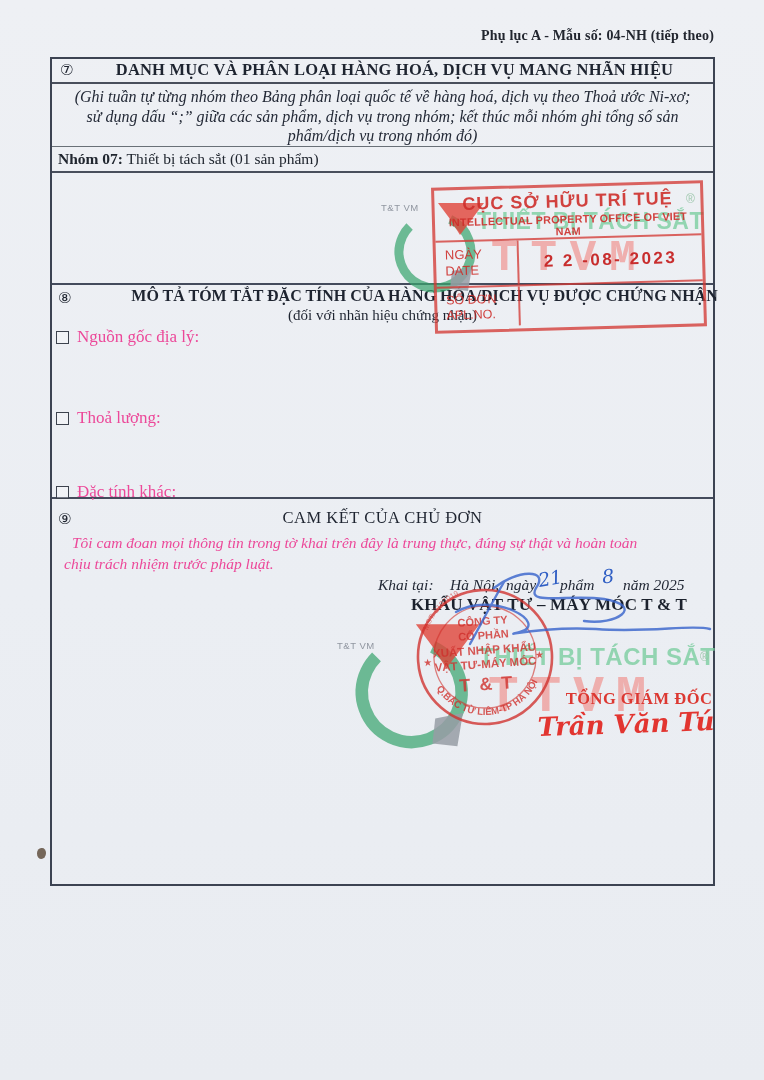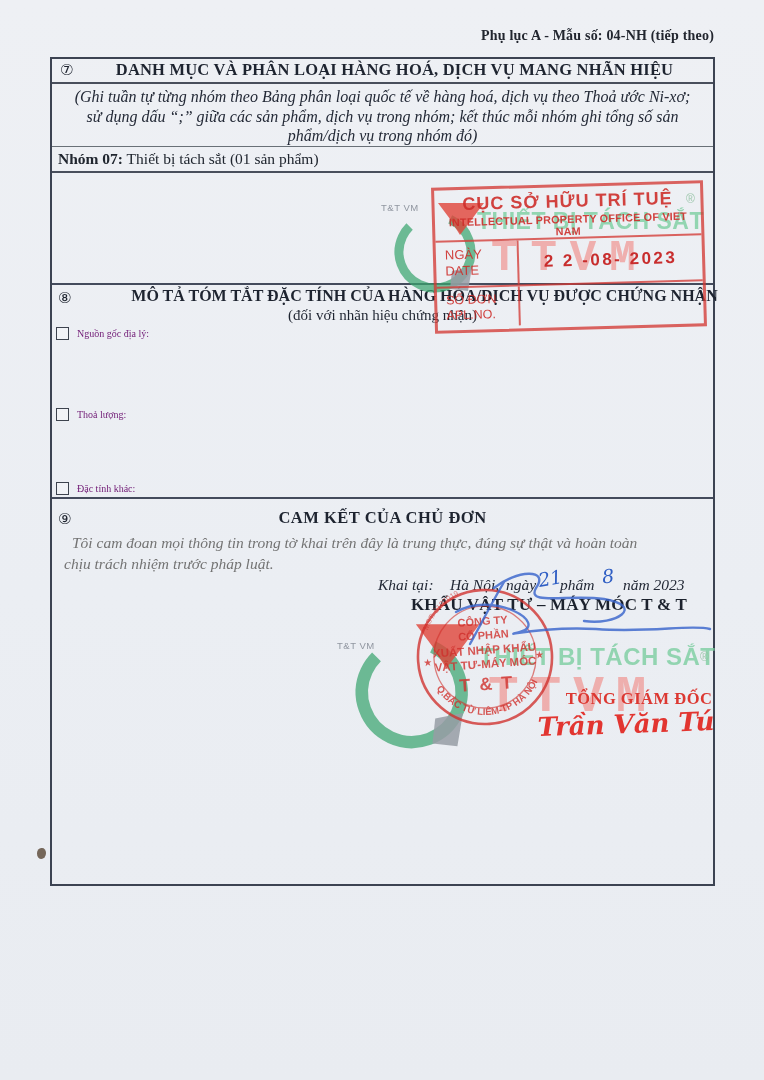--- a/index.html
+++ b/index.html
@@ -21,23 +21,23 @@
   .hl4{top:283px;height:2px;background:#444b5c;}
   .hl5{top:497px;height:2px;background:#444b5c;}
 
   .circnum{font-family:"DejaVu Sans",sans-serif;font-size:15px;color:#1f2530;}
   .sec-title{left:52px;width:661px;font-weight:bold;font-size:16.5px;letter-spacing:.2px;padding-left:12px;}
   .instr{left:52px;width:661px;font-style:italic;font-size:16px;color:#232936;}
   .bodytext{font-size:15.5px;color:#20262f;}
 
   .cbrow{left:56px;display:flex;align-items:center;}
   .cbbox{width:11px;height:11px;border:1.3px solid #3d434e;display:inline-block;margin-right:8px;background:rgba(255,255,255,.25);}
-  .cblabel{font-size:10px;color:#701a75;}
+  .cblabel{font-size:17px;color:#ec4899;}
 
-  .commit{font-style:italic;font-size:15.5px;color:#737373;line-height:21px;}
+  .commit{font-style:italic;font-size:15.5px;color:#ec4899;line-height:21px;}
 
   .khai{font-style:italic;font-size:15.5px;color:#232936;white-space:nowrap;}
   .hand{font-family:"DejaVu Serif",serif;font-style:italic;color:#2f5ec4;font-size:19px;}
 
   .company{left:392px;top:594px;width:314px;text-align:center;font-weight:bold;font-size:17px;line-height:22px;letter-spacing:.2px;color:#1c222d;}
 
   
   .wm-small{font-family:"Liberation Sans",sans-serif;font-size:9.5px;color:#9096a0;letter-spacing:.5px;}
   .wm-green{font-family:"Liberation Sans",sans-serif;font-weight:bold;color:rgba(121,205,157,.78);letter-spacing:.5px;}
   .wm-red{font-family:Liberation Mono, monospace;font-weight:bold;color:rgba(240,136,130,.62);}
@@ -92,29 +92,29 @@
 <div class="abs cbrow" style="top:408px;">
   <span class="cbbox"></span>
   <span class="cblabel">Thoả lượng:</span>
 </div>
 <div class="abs cbrow" style="top:482px;">
   <span class="cbbox"></span>
   <span class="cblabel">Đặc tính khác:</span>
 </div>
 
 <div class="abs circnum" style="left:58px;top:510px;">⑨</div>
-<div class="abs ctr" style="left:52px;top:508px;width:661px;font-weight:bold;font-size:16.5px;letter-spacing:.5px;">CAM KẾT CỦA CHỦ ĐƠN</div>
+<div class="abs ctr" style="left:52px;top:508px;width:661px;font-weight:normal;font-size:16.5px;letter-spacing:.5px;">CAM KẾT CỦA CHỦ ĐƠN</div>
 <div class="abs commit" style="left:72px;top:532px;">Tôi cam đoan mọi thông tin trong tờ khai trên đây là trung thực, đúng sự thật và hoàn toàn</div>
 <div class="abs commit" style="left:64px;top:553px;">chịu trách nhiệm trước pháp luật.</div>
 
 <div class="abs khai" style="left:378px;top:576px;">Khai tại:</div>
 <div class="abs khai" style="left:450px;top:576px;">Hà Nội,</div>
 <div class="abs khai" style="left:506px;top:576px;">ngày</div>
 <div class="abs khai" style="left:560px;top:576px;">phẩm</div>
-<div class="abs khai" style="left:623px;top:576px;">năm 2023</div>
+<div class="abs khai" style="left:623px;top:576px;">năm 2025</div>
 
 <div class="abs company">
   <div>KHẨU VẬT TƯ – MÁY MÓC T &amp; T</div>
 </div>
 
 <div class="abs wm-small" style="left:381px;top:202px;">T&amp;T VM</div>
 <svg class="abs" style="left:388px;top:197px;" width="106" height="104" viewBox="0 0 106 104">
   <circle cx="47" cy="55" r="36" fill="none" stroke="rgba(58,165,111,.72)" stroke-width="9" stroke-dasharray="182 45" transform="rotate(-65 47 55)"></circle>
   <polygon points="50,6 96,6 72,38 62,22" fill="rgba(224,68,56,.8)"></polygon>
   <polygon points="64,74 84,70 80,94 62,92" fill="rgba(150,156,165,.85)"></polygon>

